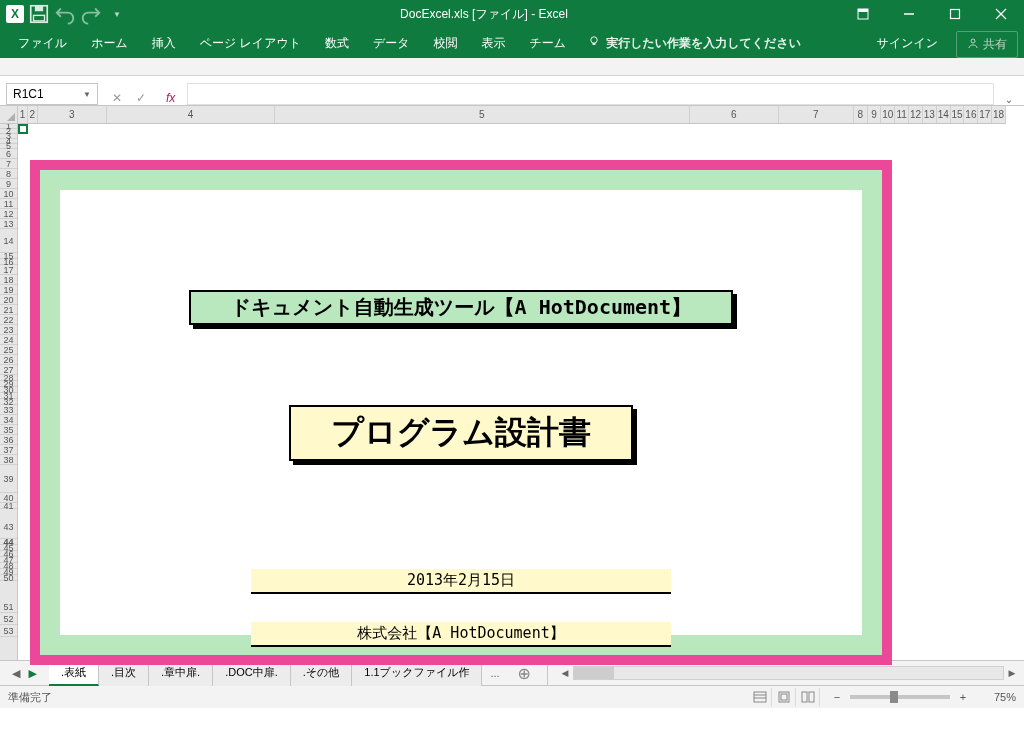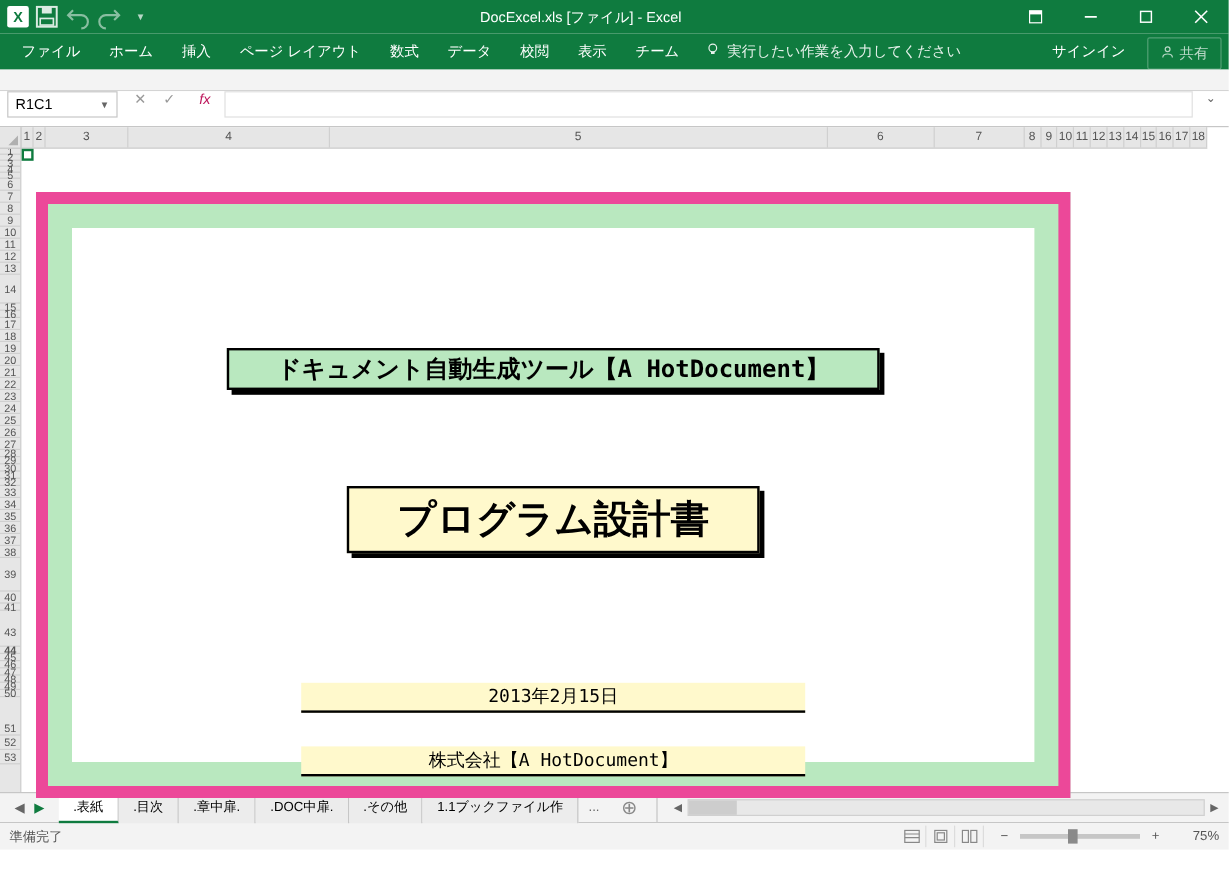--- a/index.html
+++ b/index.html
@@ -11,30 +11,30 @@
 .titlebar .qat .excel-icon { width: 18px; height: 18px; background: #fff; color: #0f7b3f; font-weight: bold; font-size: 12px; display: flex; align-items: center; justify-content: center; border-radius: 2px; }
 .titlebar .qat .ico { width: 22px; height: 22px; display: flex; align-items: center; justify-content: center; opacity: .85; }
 .titlebar .title-center { flex: 1; text-align: center; }
 .titlebar .win-controls { display: flex; }
 .titlebar .win-controls .btn { width: 46px; height: 28px; display: flex; align-items: center; justify-content: center; }
 .titlebar .win-controls .btn svg { width: 12px; height: 12px; }
 
 
 .ribbon-tabs { height: 30px; background: #0f7b3f; display: flex; align-items: flex-end; color: #fff; font-size: 12px; padding: 0 6px; }
 .ribbon-tabs .tab { padding: 6px 12px; cursor: default; }
-.ribbon-tabs .tellme { display: flex; align-items: flex-start; gap: 6px; opacity: .9; padding: 6px 10px; }
+.ribbon-tabs .tellme { display: flex; align-items: flex-start; gap: 6px; opacity: .9; padding: 6px 10px; font-weight: bold; }
 .ribbon-tabs .spacer { flex: 1; }
 .ribbon-tabs .signin { padding: 6px 10px; }
 .ribbon-tabs .share { padding: 4px 10px; border: 1px solid rgba(255,255,255,.4); border-radius: 2px; display: flex; align-items: center; gap: 4px; margin-left: 8px; opacity: .7; }
 
 
 .ribbon-sep { height: 18px; background: #f3f3f3; border-bottom: 1px solid #d4d4d4; }
 
 
-.formula-bar { height: 30px; display: flex; align-items: flex-start; border-bottom: 1px solid #c6c6c6; background: #fff; padding: 0 6px; gap: 6px; font-size: 12px; }
+.formula-bar { height: 30px; display: flex; align-items: flex-end; border-bottom: 1px solid #c6c6c6; background: #fff; padding: 0 6px; gap: 6px; font-size: 12px; }
 .formula-bar .name-box { width: 92px; height: 22px; border: 1px solid #c6c6c6; display: flex; align-items: center; padding: 0 6px; justify-content: space-between; }
 .formula-bar .name-box .dd { font-size: 8px; color: #666; }
 .formula-bar .fb-btns { display: flex; gap: 10px; padding: 0 6px; color: #999; }
 .formula-bar .fb-btns span { width: 14px; text-align: center; }
 .formula-bar .fx { font-style: italic; color: #be185d; padding: 0 6px; }
 .formula-bar .fb-input { flex: 1; height: 22px; border: 1px solid #e0e0e0; }
 .formula-bar .fb-dd { width: 18px; text-align: center; color: #666; font-size: 10px; }
 
 
 .sheet-area { position: relative; height: 554px; display: flex; }

